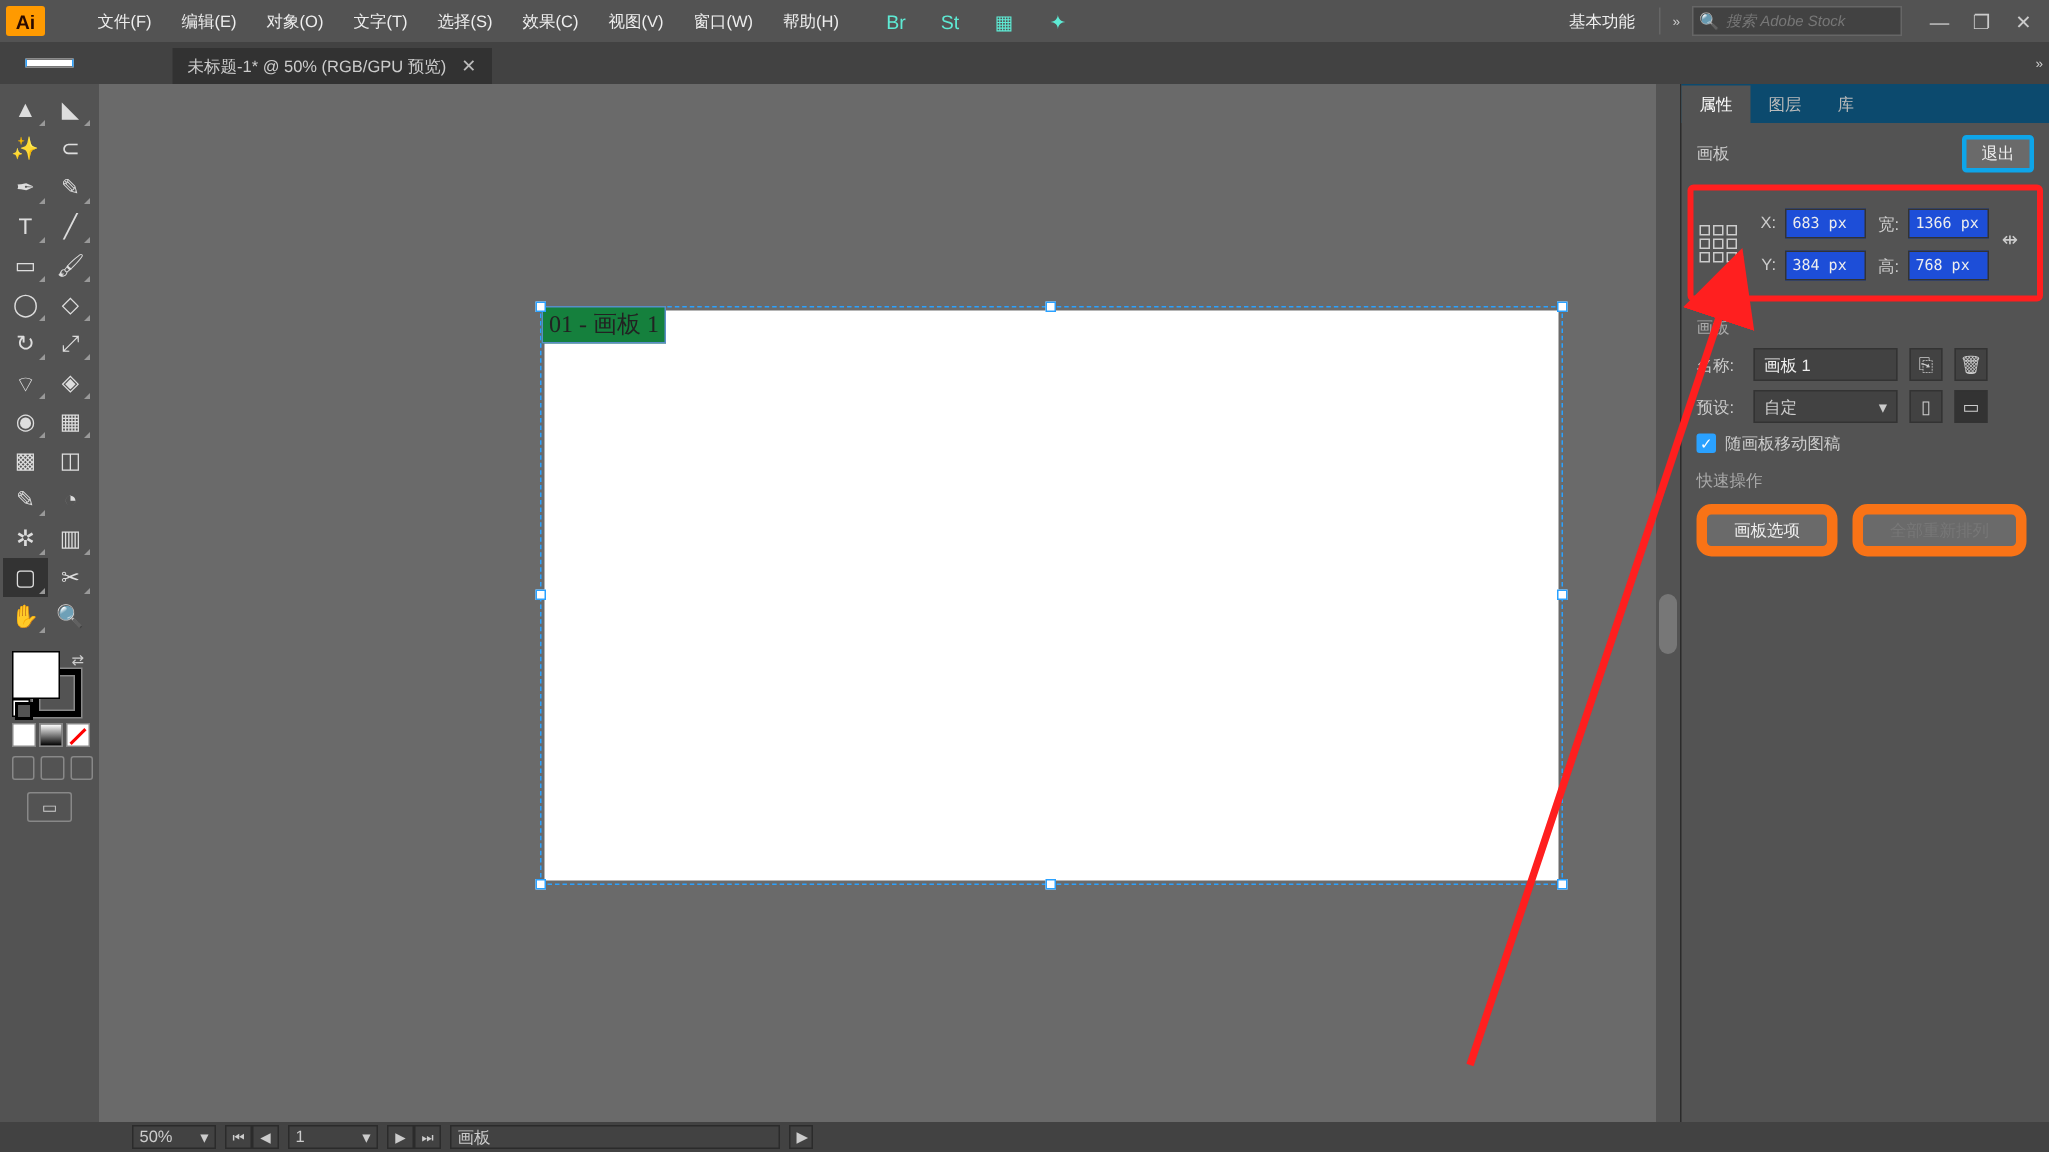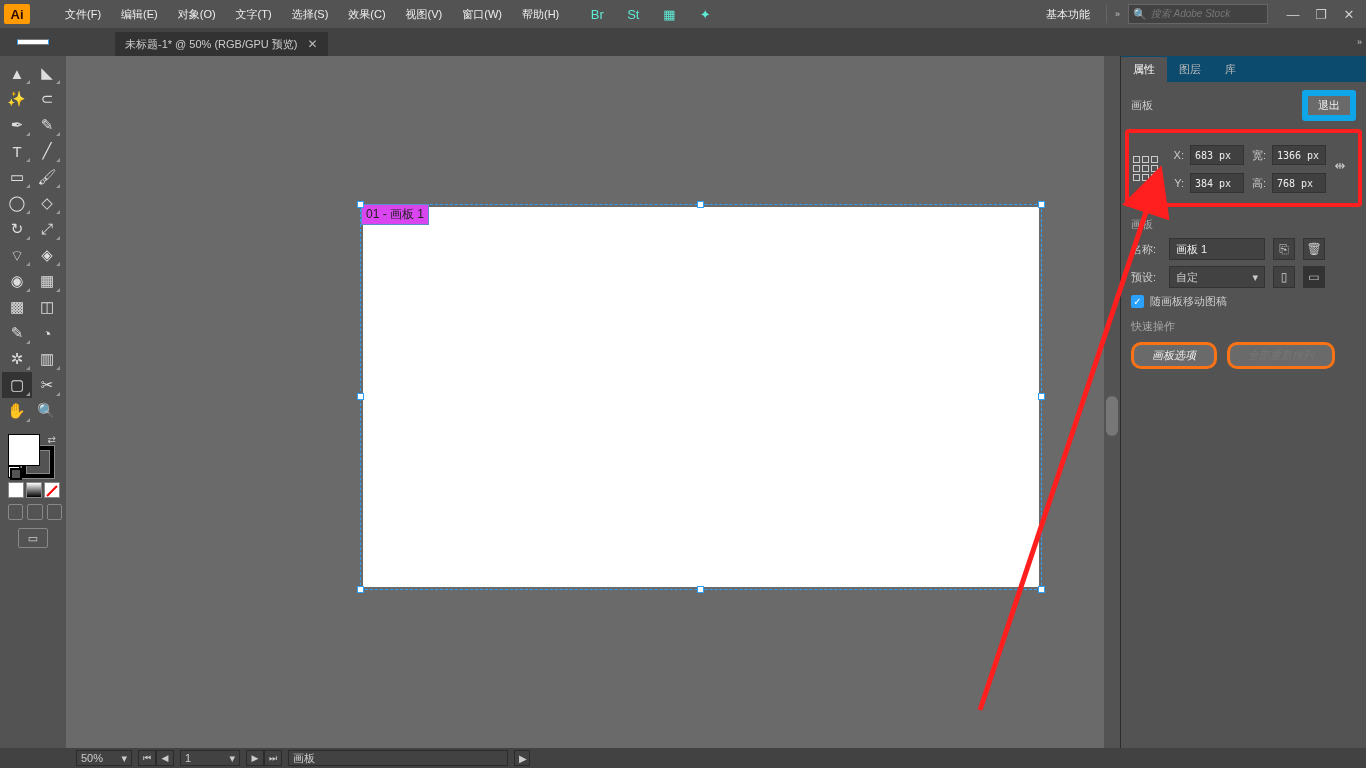--- a/index.html
+++ b/index.html
@@ -54,58 +54,58 @@
 .draw-mode { display:flex; gap:4px; margin-top:6px; padding-left:4px;}
 .draw-mode div{width:16px;height:16px;border:1px solid #888;border-radius:2px;}
 .screen-btn { width:30px; height:20px; margin:8px auto 0; border:1px solid #888; border-radius:2px; display:flex; align-items:center; justify-content:center;}
 
 
 .canvas-area { flex:1; background:#6a6a6a; position:relative; overflow:hidden; }
 .vscroll { position:absolute; right:0; top:0; bottom:0; width:16px; background:#535353; }
 .vscroll .thumb { position:absolute; left:2px; right:2px; top:340px; height:40px; background:#777; border-radius:6px; }
 .artboard-sel { position:absolute; left:294px; top:148px; width:682px; height:386px; border:1px dashed #2aa1ff; }
 .artboard { position:absolute; left:2px; top:2px; right:2px; bottom:2px; background:#fff; }
-.artboard-label { position:absolute; top:-1px; left:0; background:#d946ef; border:1px solid #5a8dc8; padding:1px 4px; font-size:12px; color:#222; }
+.artboard-label { position:absolute; top:-1px; left:0; background:#15803d; border:1px solid #5a8dc8; padding:1px 4px; font-size:16px; color:#222;font-family:Liberation Serif, serif; }
 .handle { position:absolute; width:7px; height:7px; background:#fff; border:1px solid #2aa1ff; }
 .h-tl{top:-4px;left:-4px;} .h-tr{top:-4px;right:-4px;} .h-bl{bottom:-4px;left:-4px;} .h-br{bottom:-4px;right:-4px;}
 .h-tm{top:-4px;left:50%;margin-left:-4px;} .h-bm{bottom:-4px;left:50%;margin-left:-4px;}
 .h-ml{top:50%;left:-4px;margin-top:-4px;} .h-mr{top:50%;right:-4px;margin-top:-4px;}
 
 
 .right-panel { width:246px; background:#535353; display:flex; flex-direction:column; border-left:1px solid #2b2b2b; }
 .panel-tabs { height:26px; background:#0c4a6e; display:flex; align-items:flex-end; }
 .ptab { padding:5px 12px; color:#bbb; font-size:11px; }
 .ptab.active { background:#535353; color:#fff; }
 .panel-body { flex:1; padding:8px 10px; overflow:hidden; }
 .sect-title { color:#eee; font-size:11px; margin-bottom:8px; display:flex; justify-content:space-between; align-items:center;}
-.exit-btn { background:#6a6a6a; border:6px solid #0ea5e9; color:#eee; padding:2px 10px; border-radius:3px; font-size:11px; }
-.pill-btn { background:#6a6a6a; border:3px solid #f97316; color:#eee; padding:3px 18px; border-radius:10px; font-size:11px;font-style:italic; }
+.exit-btn { background:#6a6a6a; border:3px solid #0ea5e9; color:#eee; padding:2px 10px; border-radius:3px; font-size:11px; }
+.pill-btn { background:#6a6a6a; border:7px solid #f97316; color:#eee; padding:3px 18px; border-radius:10px; font-size:11px; }
 .pill-btn.disabled { color:#777; }
 .transform-box { border:4px solid #ff1f1f; border-radius:4px; padding:10px 8px 10px 4px; margin:2px -6px 10px -6px; position:relative; background:#535353;}
 .ref-grid { display:grid; grid-template-columns:repeat(3,7px); grid-template-rows:repeat(3,7px); gap:2px; }
 .ref-grid div{border:1px solid #ccc;}
 .tf-rows { display:flex; flex-direction:column; gap:6px; }
 .tf-row { display:flex; align-items:center; gap:6px; }
 .tf-lbl { width:16px; text-align:right; color:#ccc; font-size:11px;}
-.tf-inp { width:54px; height:20px; background:#404040; border:1px solid #333; color:#eee; font-size:10px; padding:0 4px; font-family:monospace; display:flex; align-items:center;}
+.tf-inp { width:54px; height:20px; background:#1d4ed8; border:1px solid #333; color:#eee; font-size:10px; padding:0 4px; font-family:monospace; display:flex; align-items:center;}
 .link-icon { width:16px; height:24px; display:flex; align-items:center; justify-content:center; color:#ccc; font-size:13px;}
 .tf-top { display:flex; align-items:center; gap:10px; }
 .sect { margin-top:10px; }
 .sect-hd { color:#aaa; font-size:11px; margin-bottom:6px; }
 .field-row { display:flex; align-items:center; gap:8px; margin-bottom:6px; }
 .field-lbl { width:30px; color:#ccc; font-size:11px;}
 .dropdown { flex:1; max-width:96px; height:22px; background:#424242; border:1px solid #333; display:flex; align-items:center; justify-content:space-between; padding:0 6px; color:#eee; font-size:11px;}
 .text-input { flex:1; max-width:96px; height:22px; background:#424242; border:1px solid #333; padding:0 6px; color:#eee; font-size:11px; display:flex; align-items:center;}
 .icon-btn { width:22px; height:22px; border:1px solid #333; background:#424242; display:flex; align-items:center; justify-content:center; color:#ccc; font-size:12px;}
 .chk-row { display:flex; align-items:center; gap:6px; margin-top:4px;}
 .chk { width:13px; height:13px; background:#2aa1ff; border-radius:2px; display:flex; align-items:center; justify-content:center; color:#fff; font-size:10px;}
 .btn-row { display:flex; gap:10px; margin-top:8px;}
 
 
-.statusbar { position:absolute; bottom:0; left:0; right:0; height:20px; background:#424242; display:flex; align-items:center; padding:0 4px; gap:6px; }
+.statusbar { position:absolute; bottom:0; left:0; right:0; height:20px; background:#424242; display:flex; align-items:center; padding:0 16px; gap:6px; }
 .status-seg { height:16px; background:#424242; border:1px solid #2b2b2b; display:flex; align-items:center; padding:0 4px; font-size:10px; color:#ccc;}
 .status-seg.zoom { width:56px; justify-content:space-between;}
 .nav-group { display:flex; gap:0; }
 .nav-btn { width:18px; height:16px; border:1px solid #2b2b2b; background:#424242; display:flex; align-items:center; justify-content:center; font-size:9px; color:#ccc;}
 .status-art { width:60px; }
 .status-label { width:220px; color:#ddd;}
 .status-arrow{width:16px;}
 
 
 .red-arrow { position:absolute; pointer-events:none; z-index:100; }

